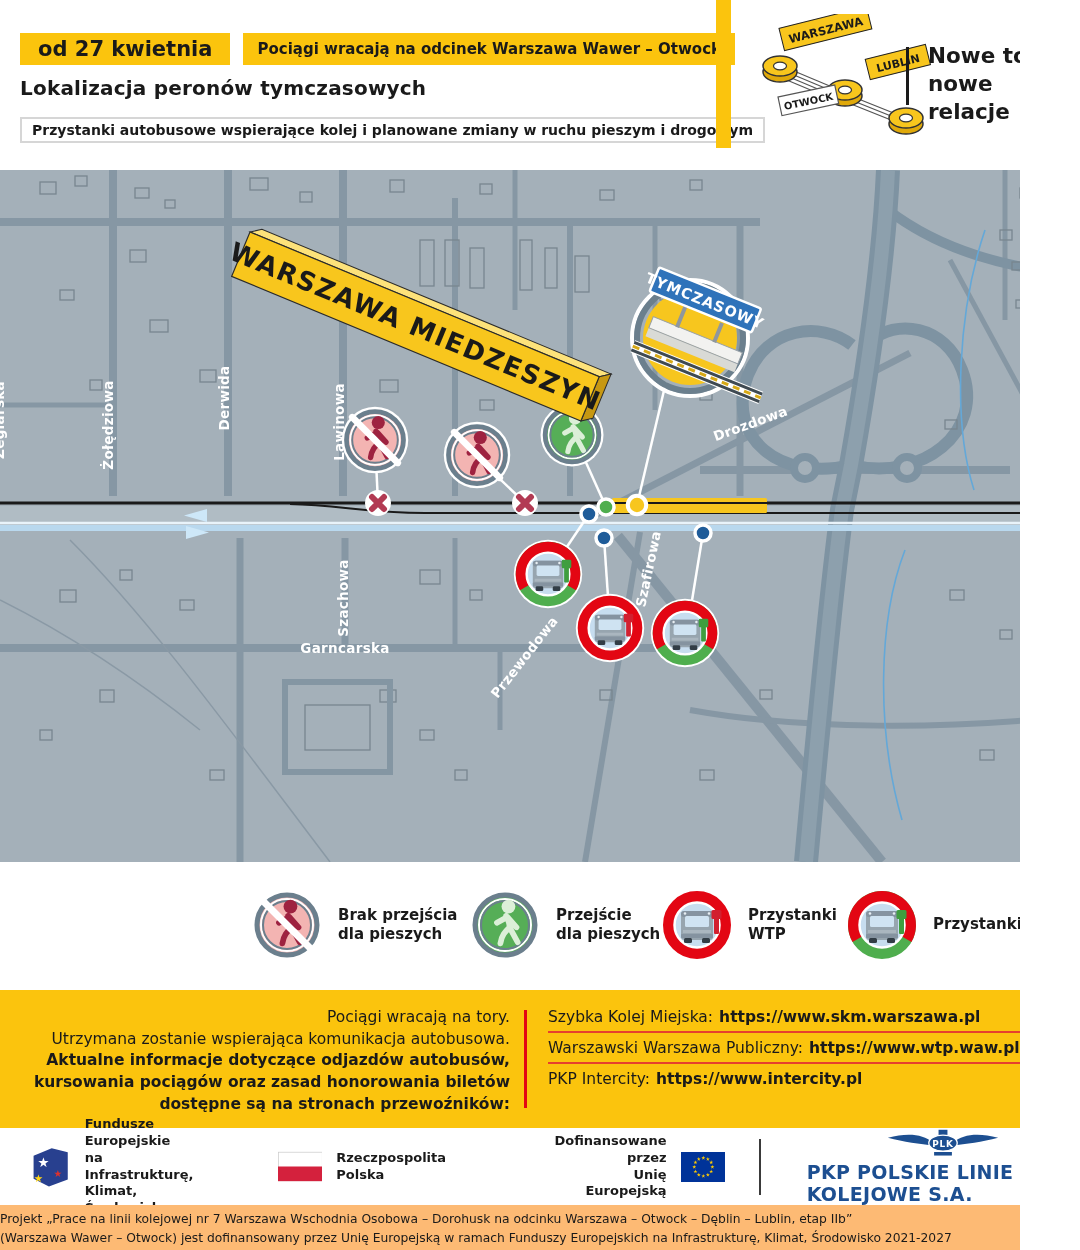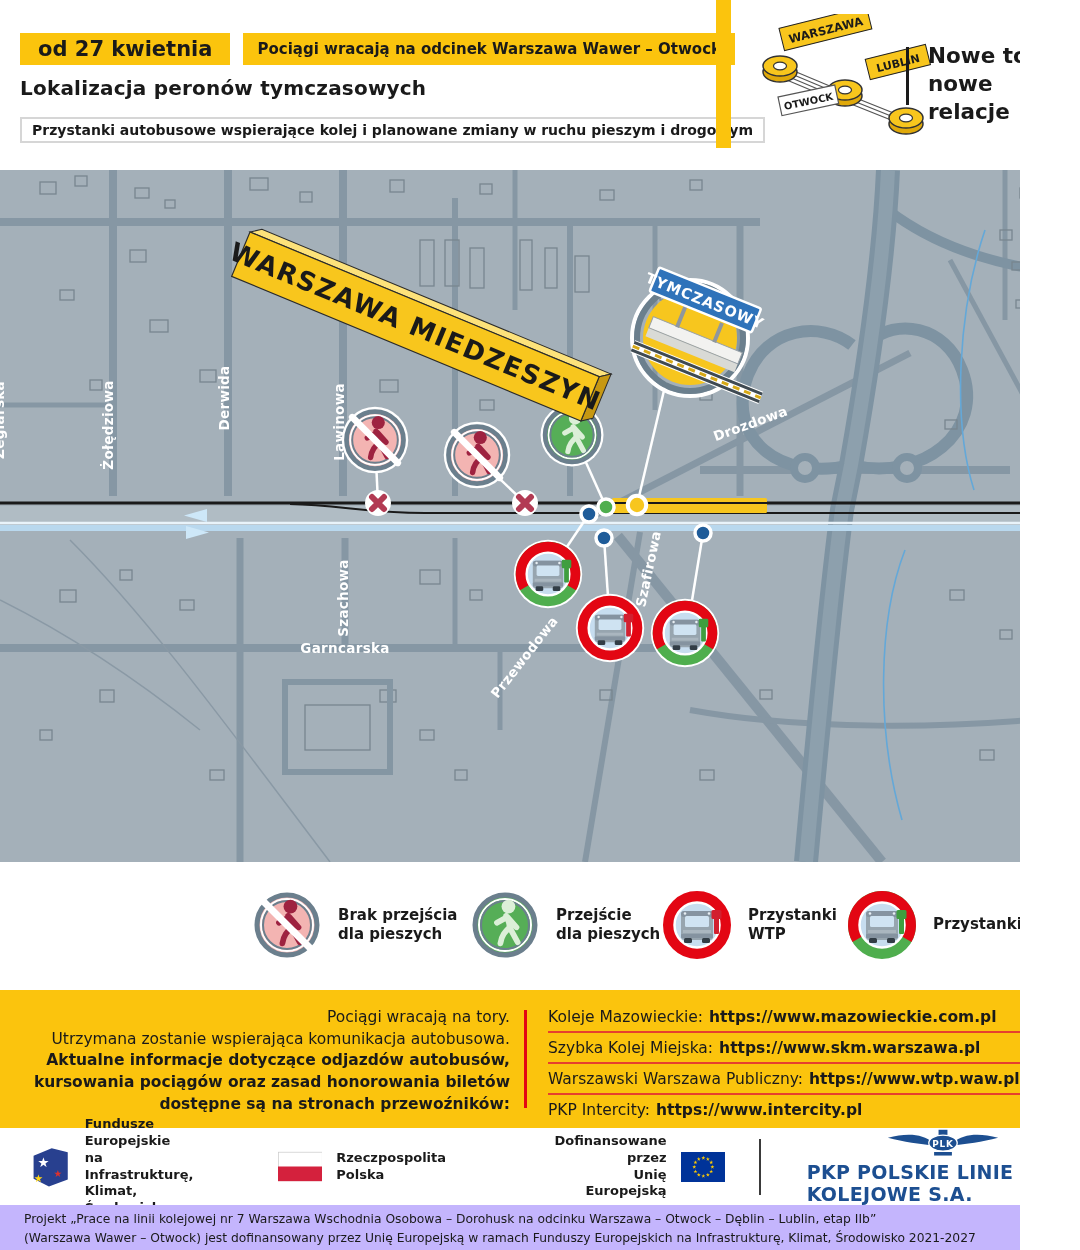--- a/index.html
+++ b/index.html
@@ -45,22 +45,22 @@
   
   .logos{position:absolute;left:0;top:1128px;width:1080px;height:77px;background:#fff;
          display:flex;align-items:center;}
   .lg-text{font-size:13px;font-weight:bold;line-height:1.3;}
   .lg-text.right{text-align:right;}
   .logos-divider{width:2px;height:56px;background:#3a3a3a;}
   .pkp-block{display:flex;flex-direction:column;align-items:center;}
   .pkp-name{font-size:19px;font-weight:bold;color:#1d4f91;letter-spacing:.3px;margin-top:1px;}
 
   
-  .caption{position:absolute;left:0;top:1205px;width:1080px;height:45px;background:#c4b5fd;
-           font-size:12.3px;line-height:1.55;padding:5px 0 0 24px;box-sizing:border-box;}
+  .caption{position:absolute;left:0;top:1205px;width:1080px;height:45px;background:#fdba74;
+           font-size:12.3px;line-height:1.55;padding:5px 0 0 0;box-sizing:border-box;}
 
   svg text{font-family:"DejaVu Sans", sans-serif;}
   .street{fill:#ffffff;font-size:13.5px;font-weight:bold;letter-spacing:.3px;}
 </style>
 </head>
 <body>
 
 <div class="page">
 
   <div class="header">
@@ -401,23 +401,20 @@
     <div class="notice-left">
       <div>Pociągi wracają na tory.</div>
       <div>Utrzymana zostanie wspierająca komunikacja autobusowa.</div>
       <div class="b">Aktualne informacje dotyczące odjazdów autobusów,</div>
       <div class="b">kursowania pociągów oraz zasad honorowania biletów</div>
       <div class="b">dostępne są na stronach przewoźników:</div>
     </div>
     <div class="notice-divider"></div>
     <div class="links">
       <div class="link-row">
-        <span>Koleje Mazowieckie:</span><b>https://www.mazowieckie.com.pl</b>
-      </div>
-      <div class="link-row">
         <span>Szybka Kolej Miejska:</span><b>https://www.skm.warszawa.pl</b>
       </div>
       <div class="link-row">
         <span>Warszawski Warszawa Publiczny:</span><b>https://www.wtp.waw.pl</b>
       </div>
       <div class="link-row">
         <span>PKP Intercity:</span><b>https://www.intercity.pl</b>
       </div>
     </div>
   </div>

